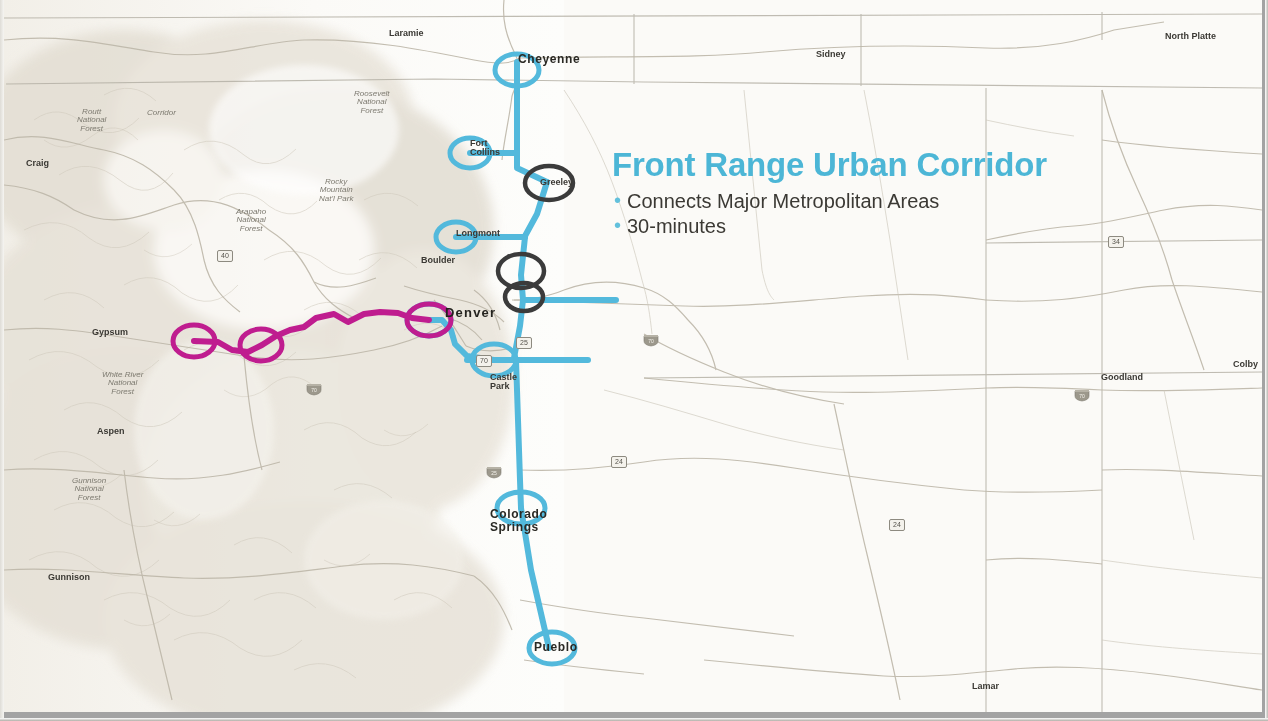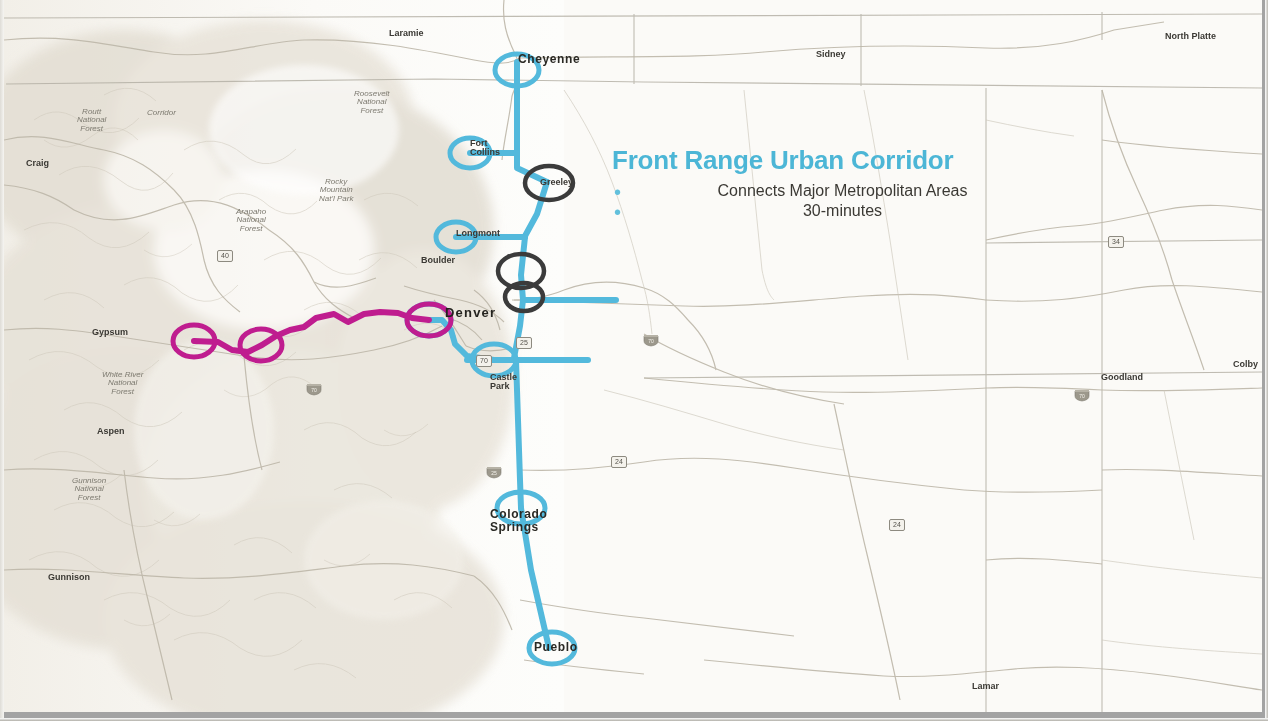--- a/index.html
+++ b/index.html
@@ -34,23 +34,23 @@
   .shield.inter svg{display:block;}
 
   
   .callout{position:absolute;}
   .callout h2{margin:0;font-family:"Liberation Sans",sans-serif;font-weight:bold;}
   .callout ul{list-style:none;margin:0;padding:0;}
   .callout li{position:relative;padding-left:15px;color:#3d3b36;}
   .callout li::before{content:"\2022";position:absolute;left:2px;top:-1px;}
 
   #callout-front{left:608px;top:146px;width:446px;}
-  #callout-front h2{color:#4cb6d6;font-size:26px;letter-spacing:-0.2px;line-height:1.15;}
+  #callout-front h2{color:#4cb6d6;font-size:33px;letter-spacing:-0.2px;line-height:1.15;}
   #callout-front ul{margin-top:5px;}
-  #callout-front li{font-size:16px;line-height:1.23;color:#3b3934;text-align:center;}
+  #callout-front li{font-size:20px;line-height:1.23;color:#3b3934;}
   #callout-front li::before{color:#62c0dc;font-size:20px;}
 
   #callout-mtn{left:137px;top:392px;width:329px;
                background:rgba(250,249,246,0.80);padding:10px 12px 14px 14px;box-sizing:border-box;}
   #callout-mtn h2{color:#bf1d8f;font-size:26px;letter-spacing:-0.2px;line-height:1.15;}
   #callout-mtn ul{margin-top:4px;}
   #callout-mtn li{font-size:20px;line-height:1.22;color:#3b3934;}
   #callout-mtn li::before{color:#bf1d8f;font-size:20px;}
 </style>
 </head>

